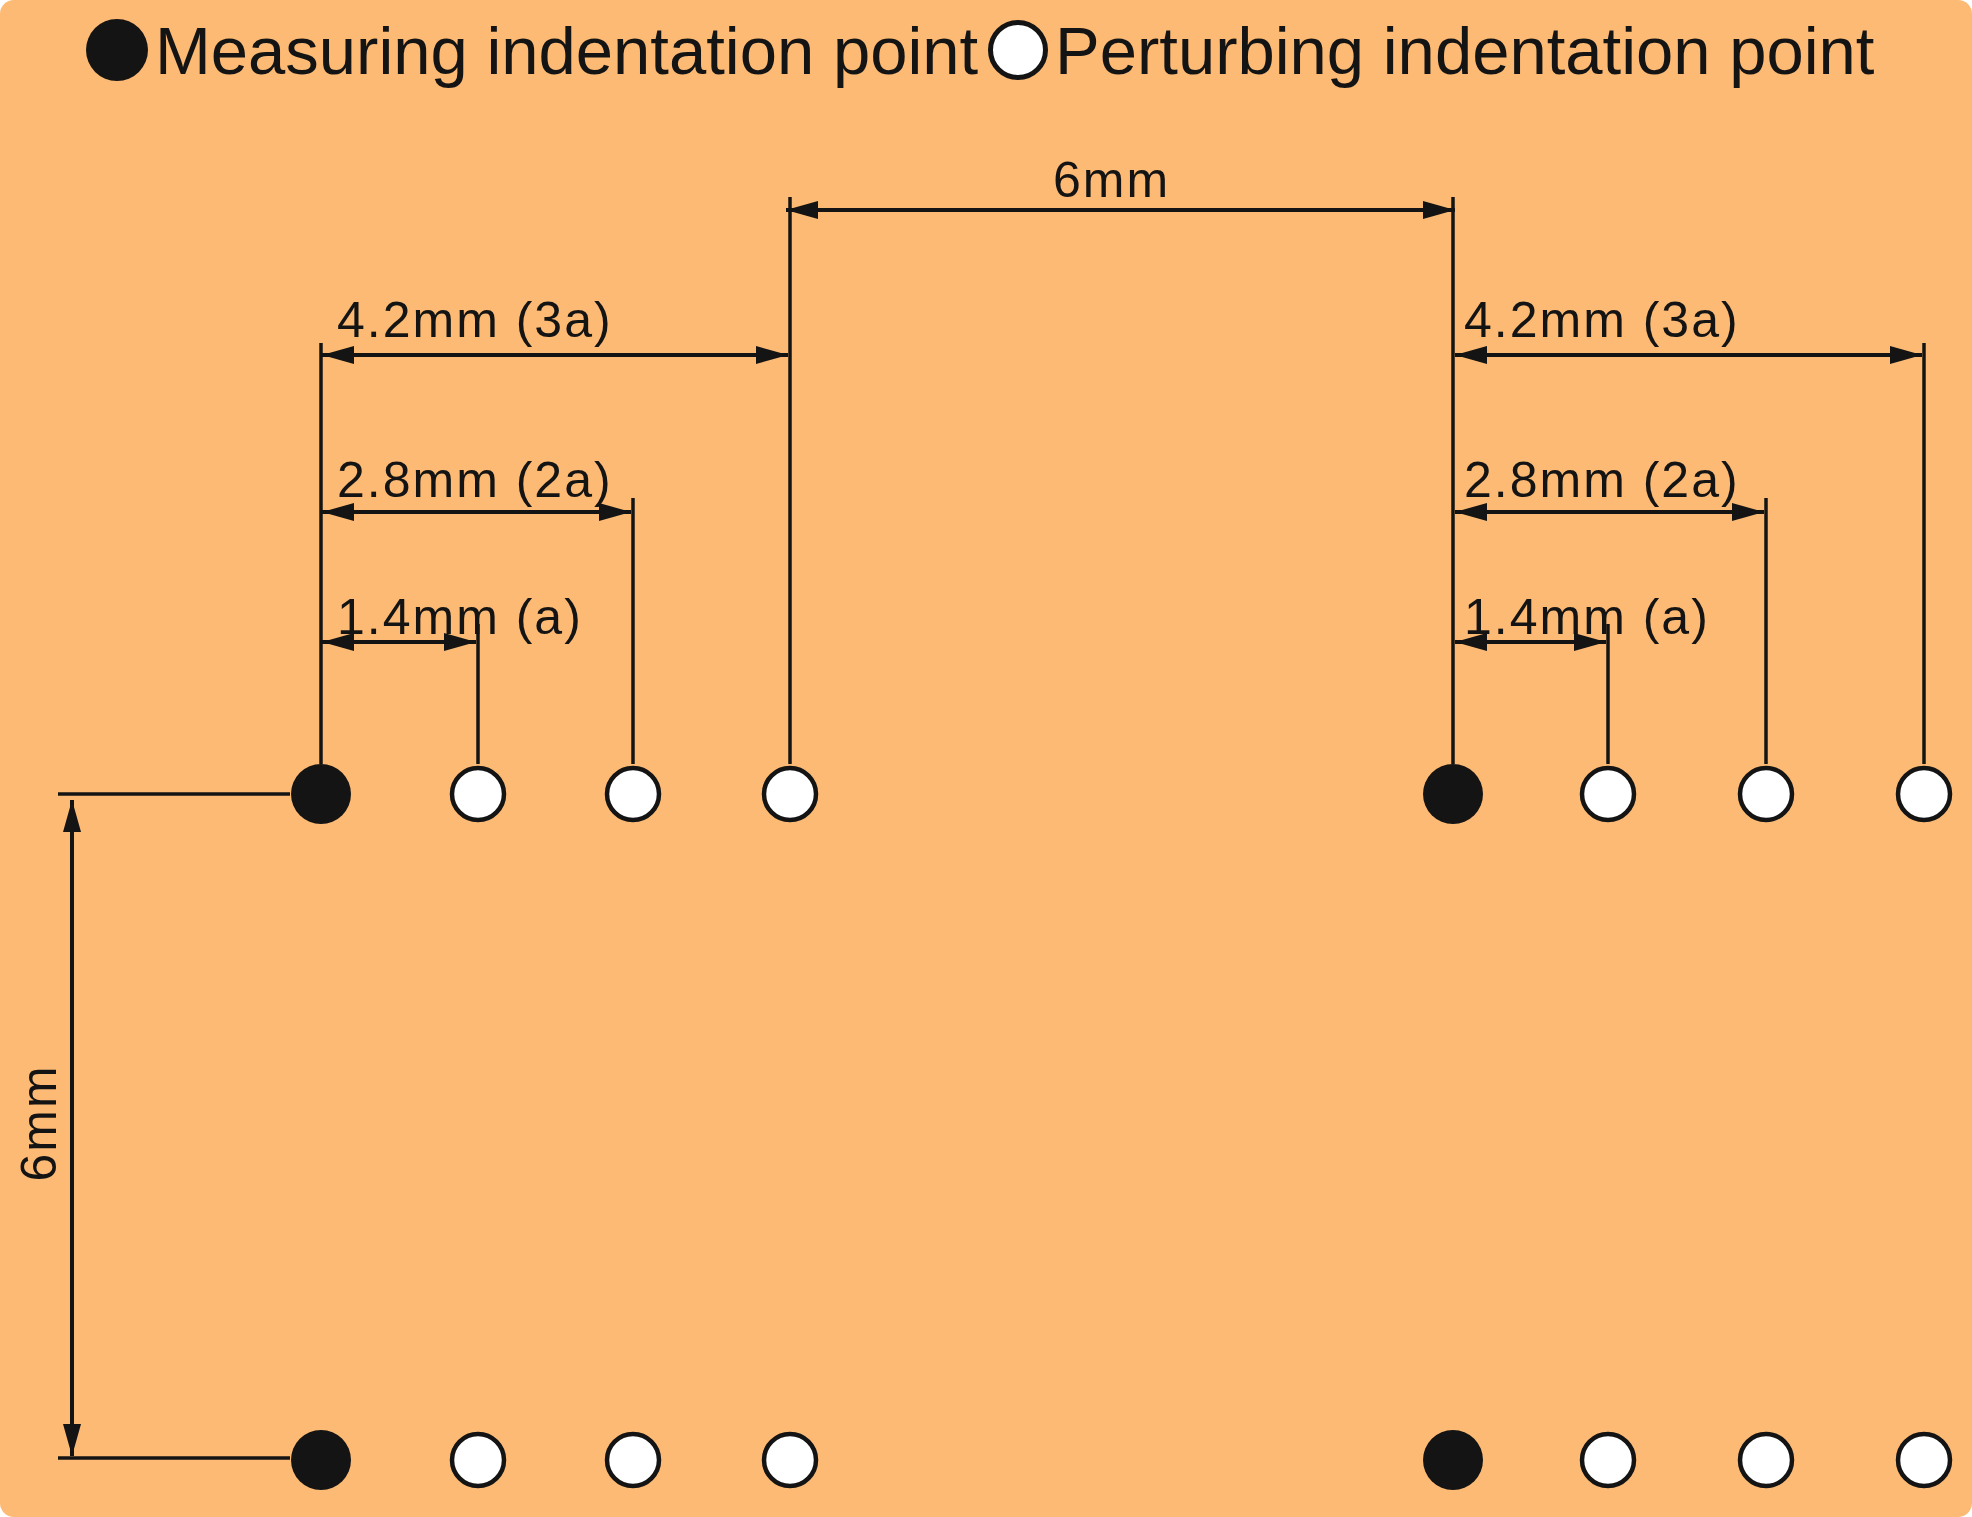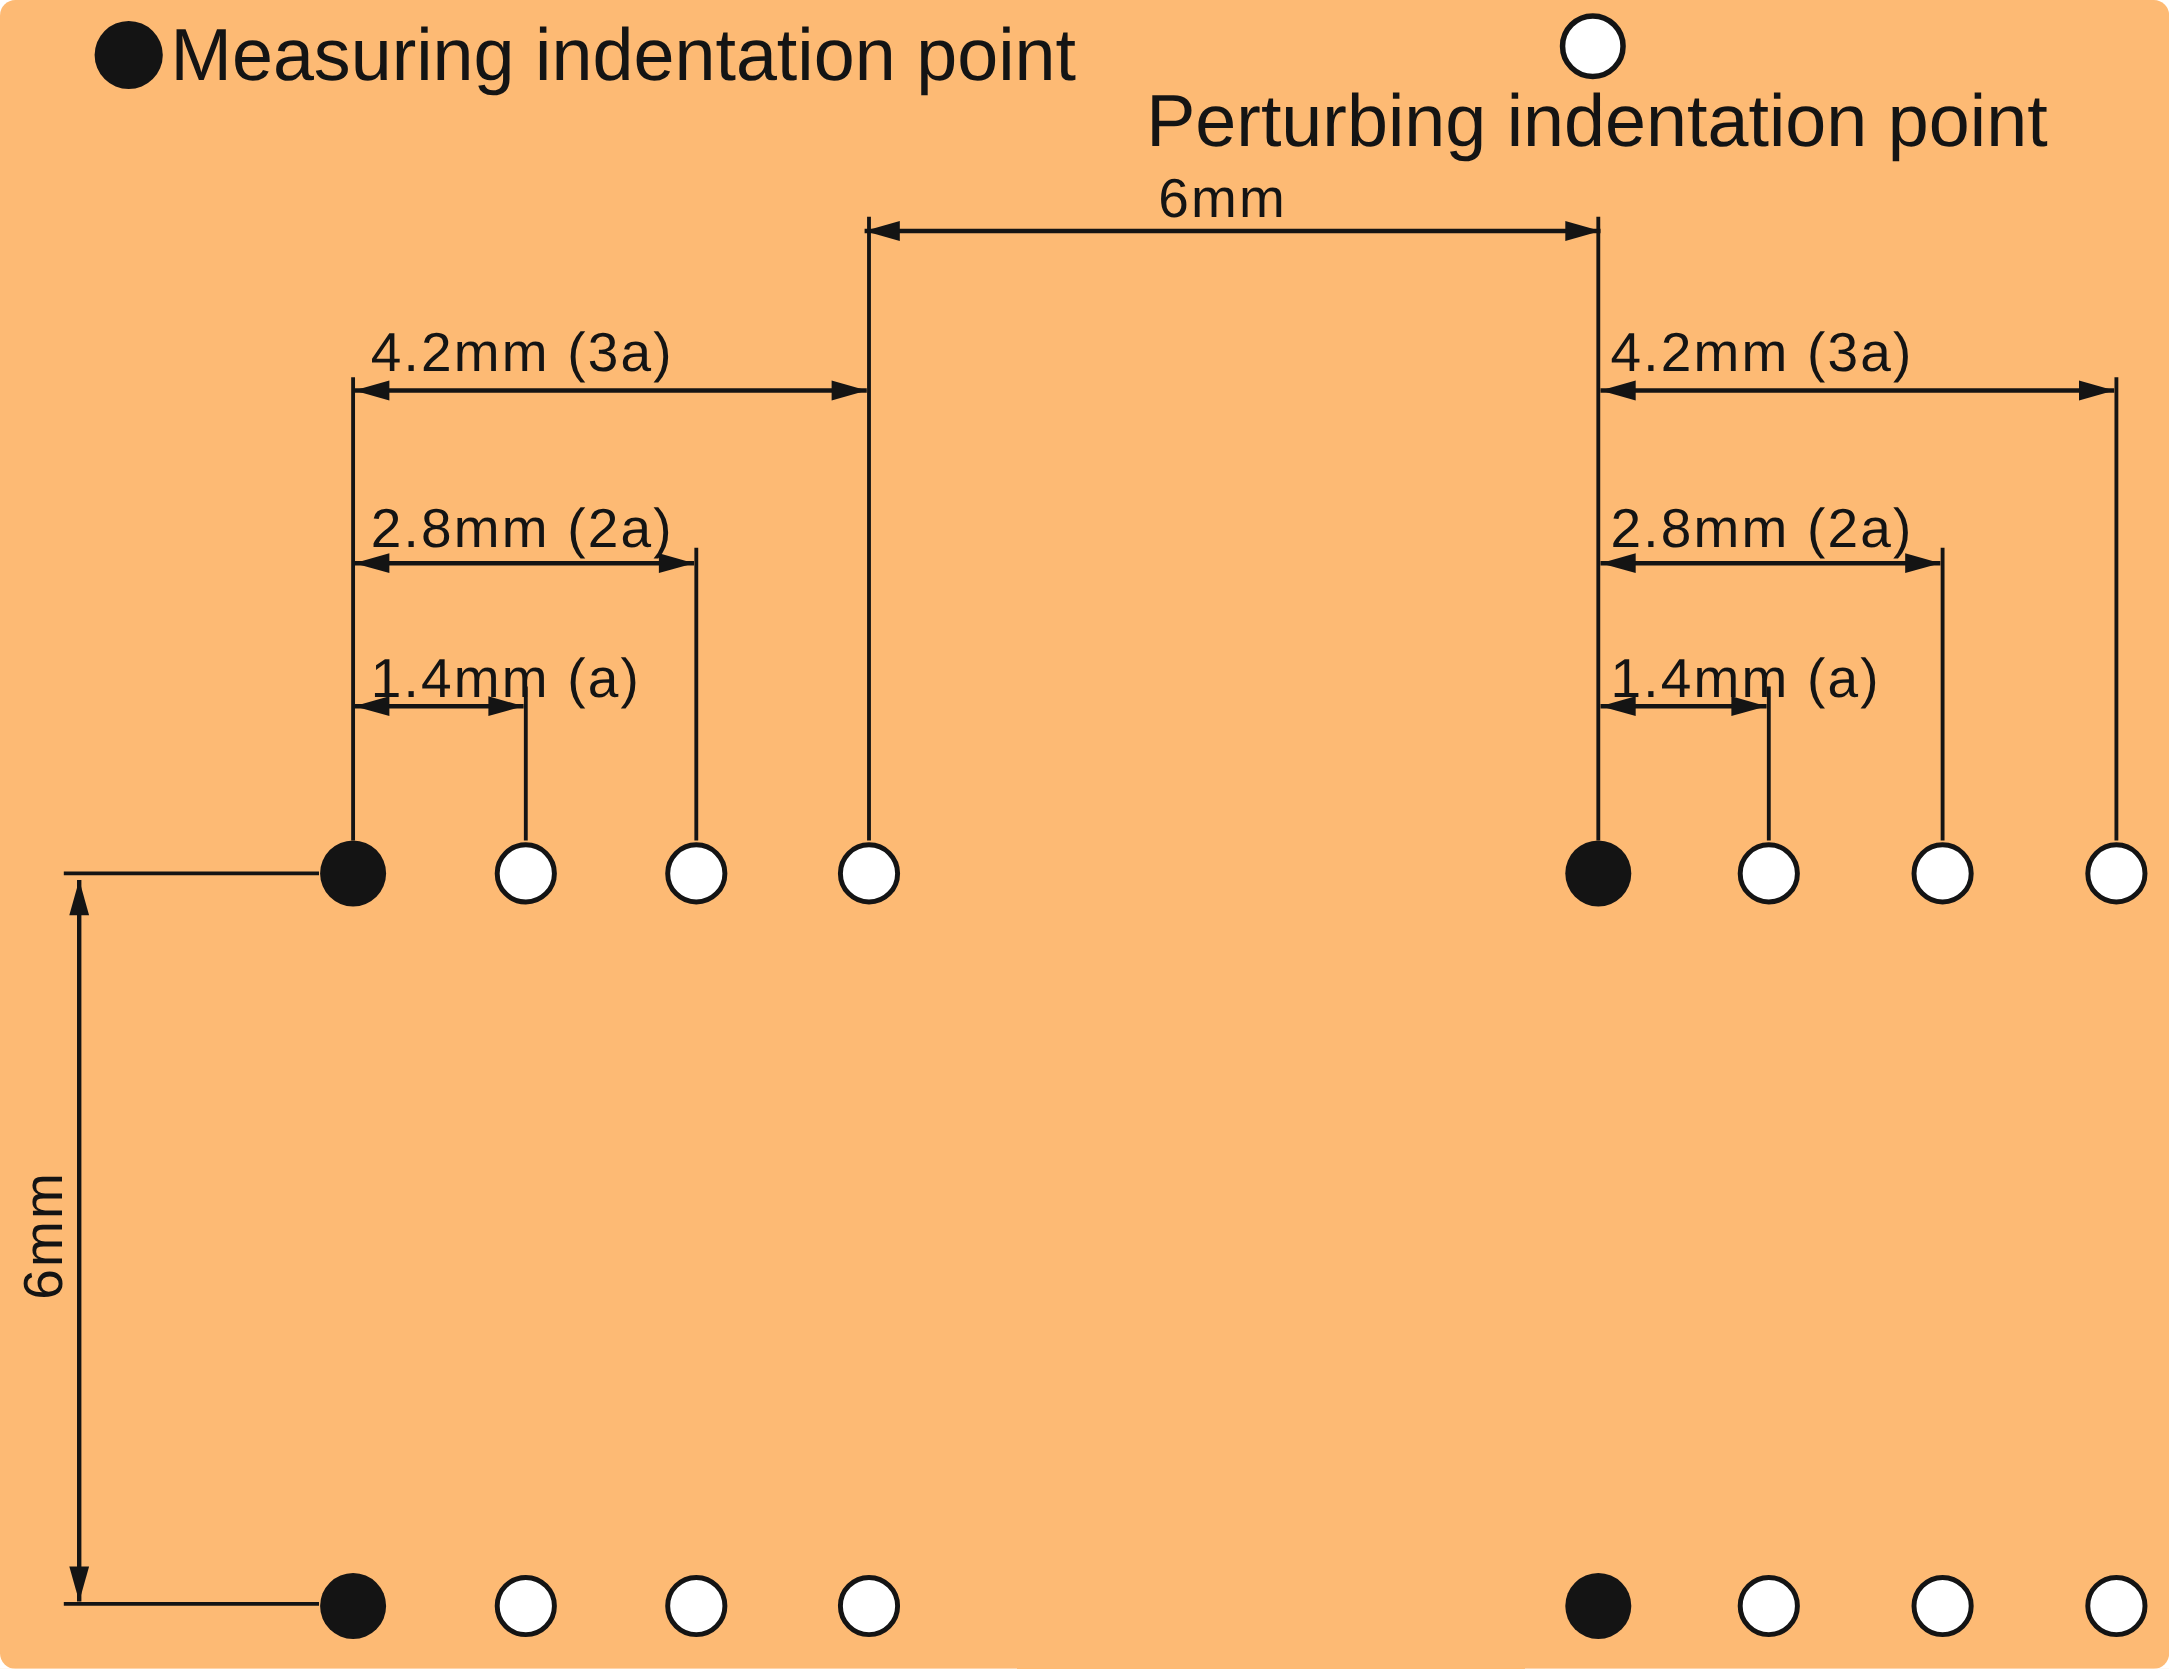--- a/index.html
+++ b/index.html
@@ -25,21 +25,21 @@
   .legend-item .dot {
     width: 62px;
     height: 62px;
     border-radius: 50%;
     box-sizing: border-box;
     flex: 0 0 auto;
   }
   .dot.filled { background: #141414; }
   .dot.open   { background: #ffffff; border: 5px solid #141414; width: 60px; height: 60px; }
   #legend-measuring  { left: 86px; }
-  #legend-perturbing { left: 1035px; flex-direction: column; }
+  #legend-perturbing { left: 988px; }
   .legend-label { margin-left: 7px; }
   #diagram { position: absolute; left: 0; top: 0; }
   svg text {
     font-family: "Liberation Sans", "DejaVu Sans", sans-serif;
     font-size: 50px;
     letter-spacing: 2px;
     fill: #141414;
   }
 </style>
 </head>

